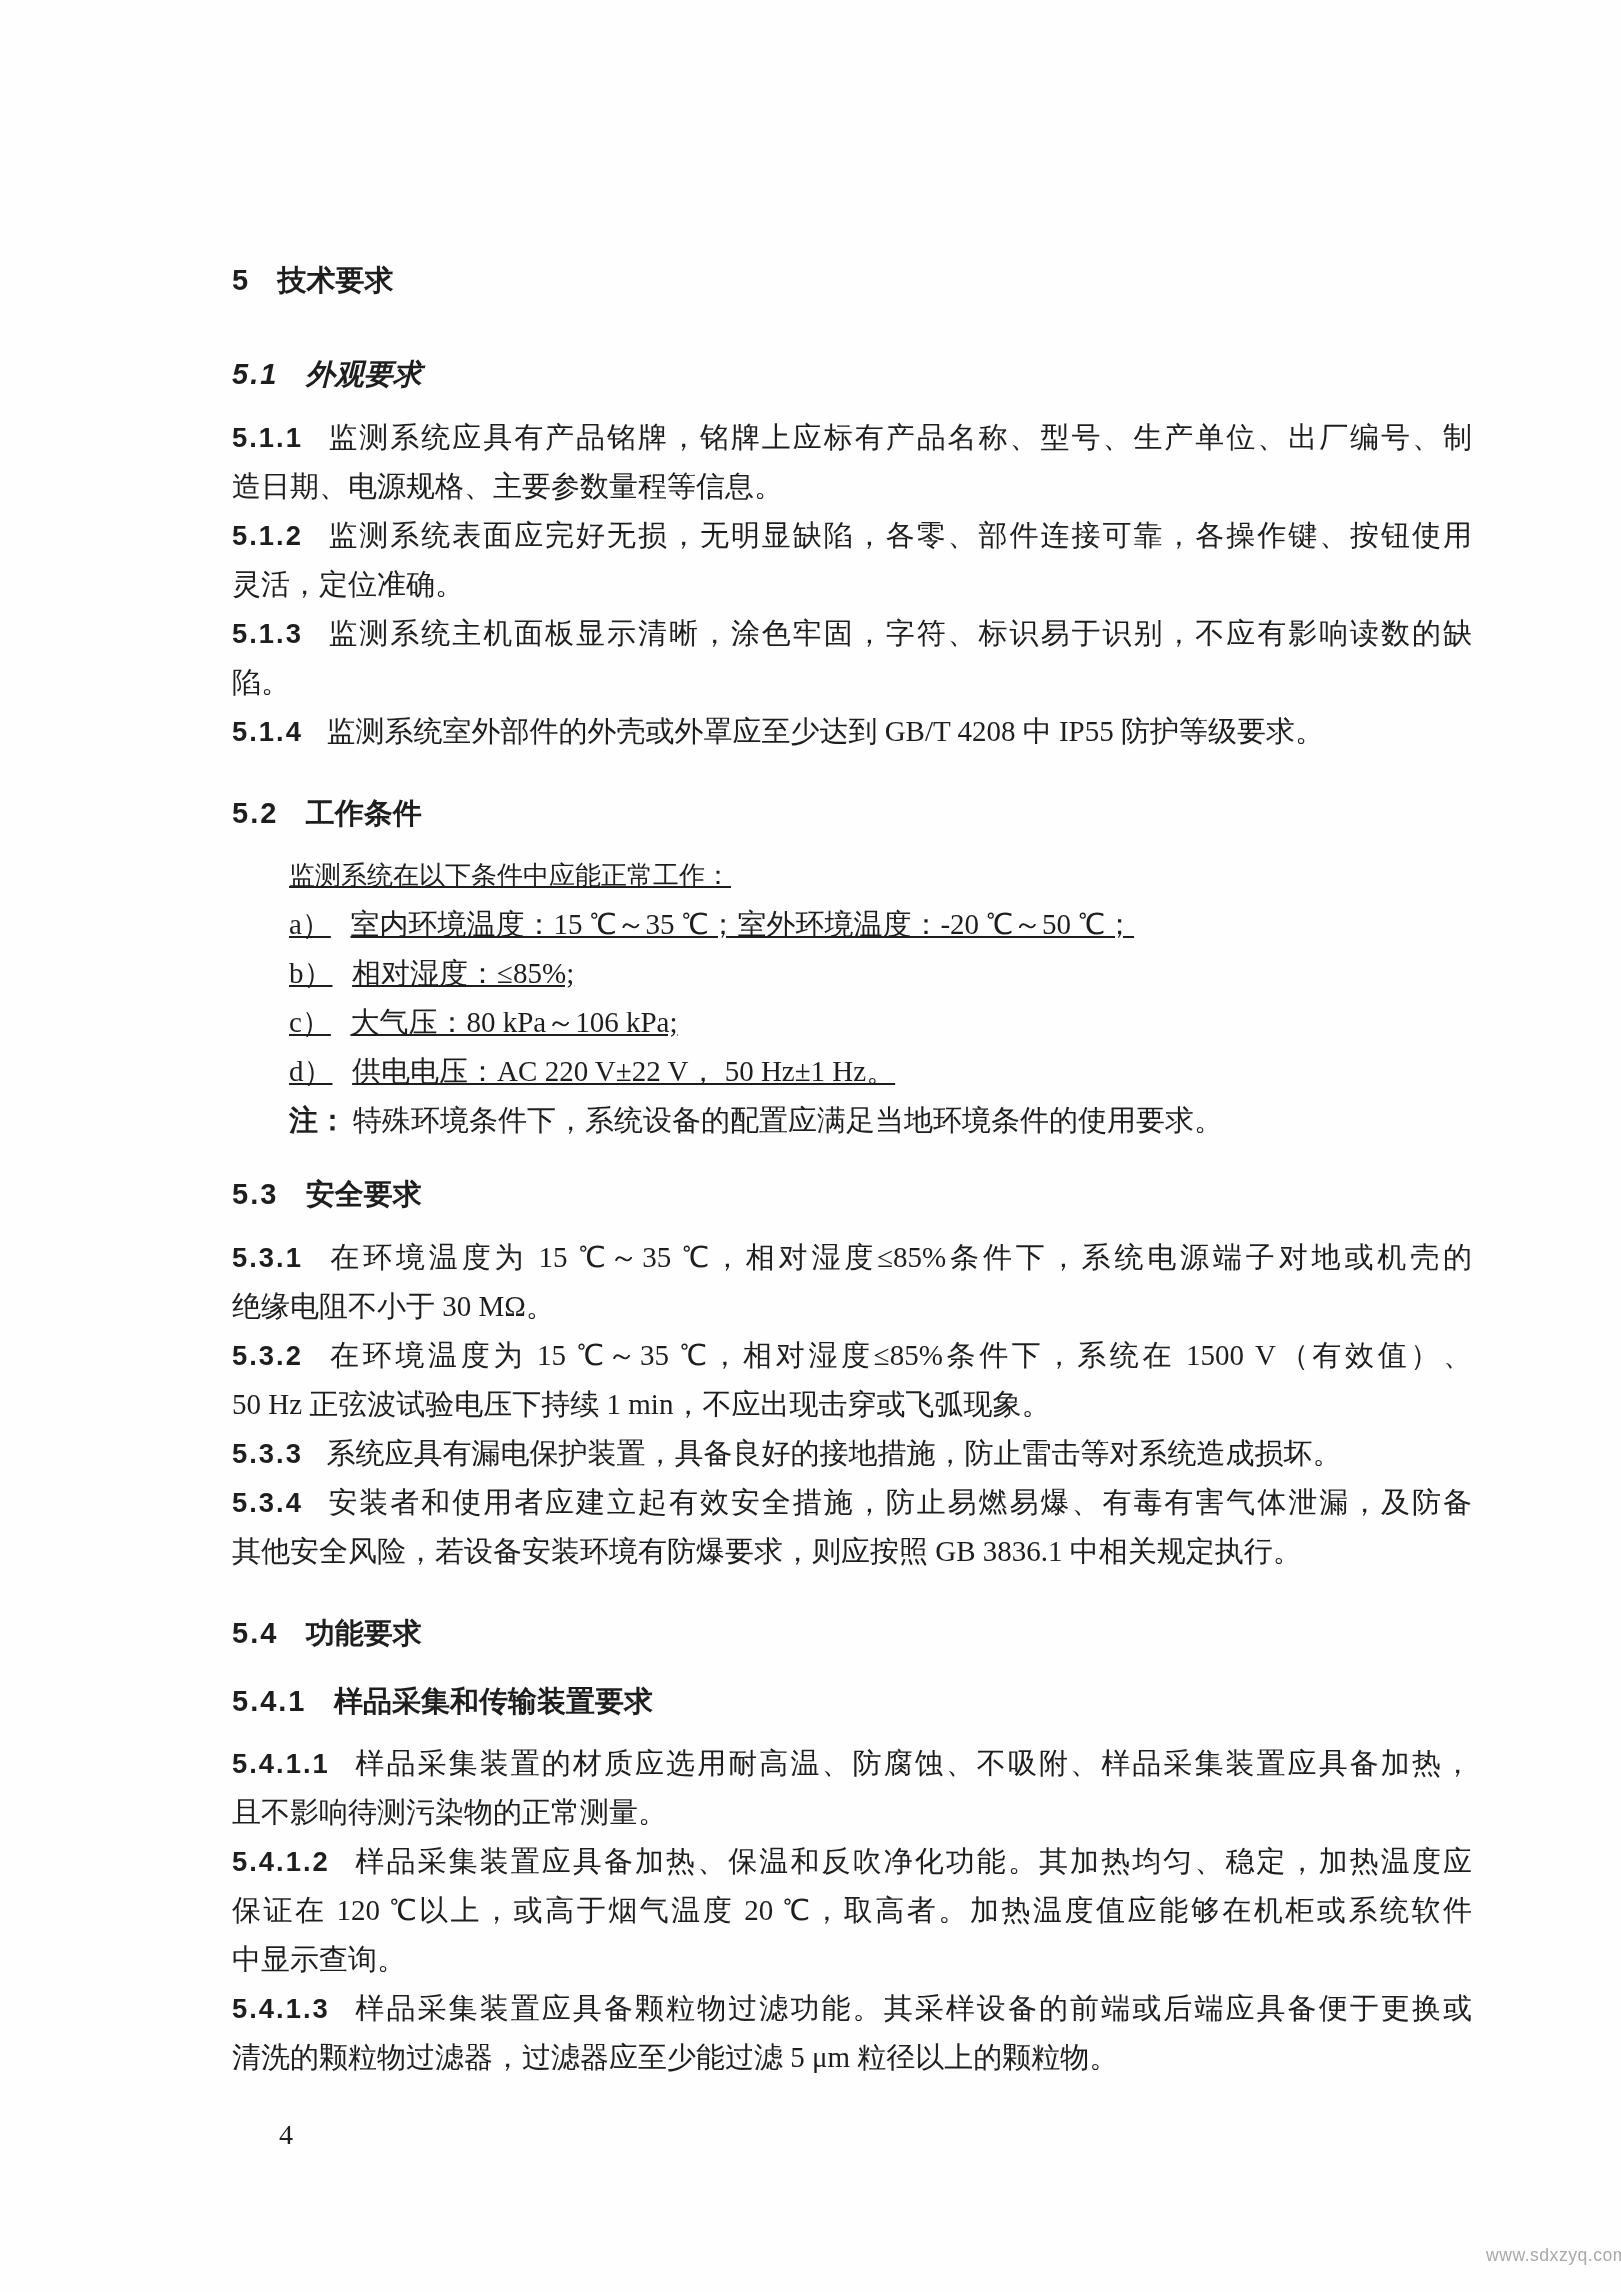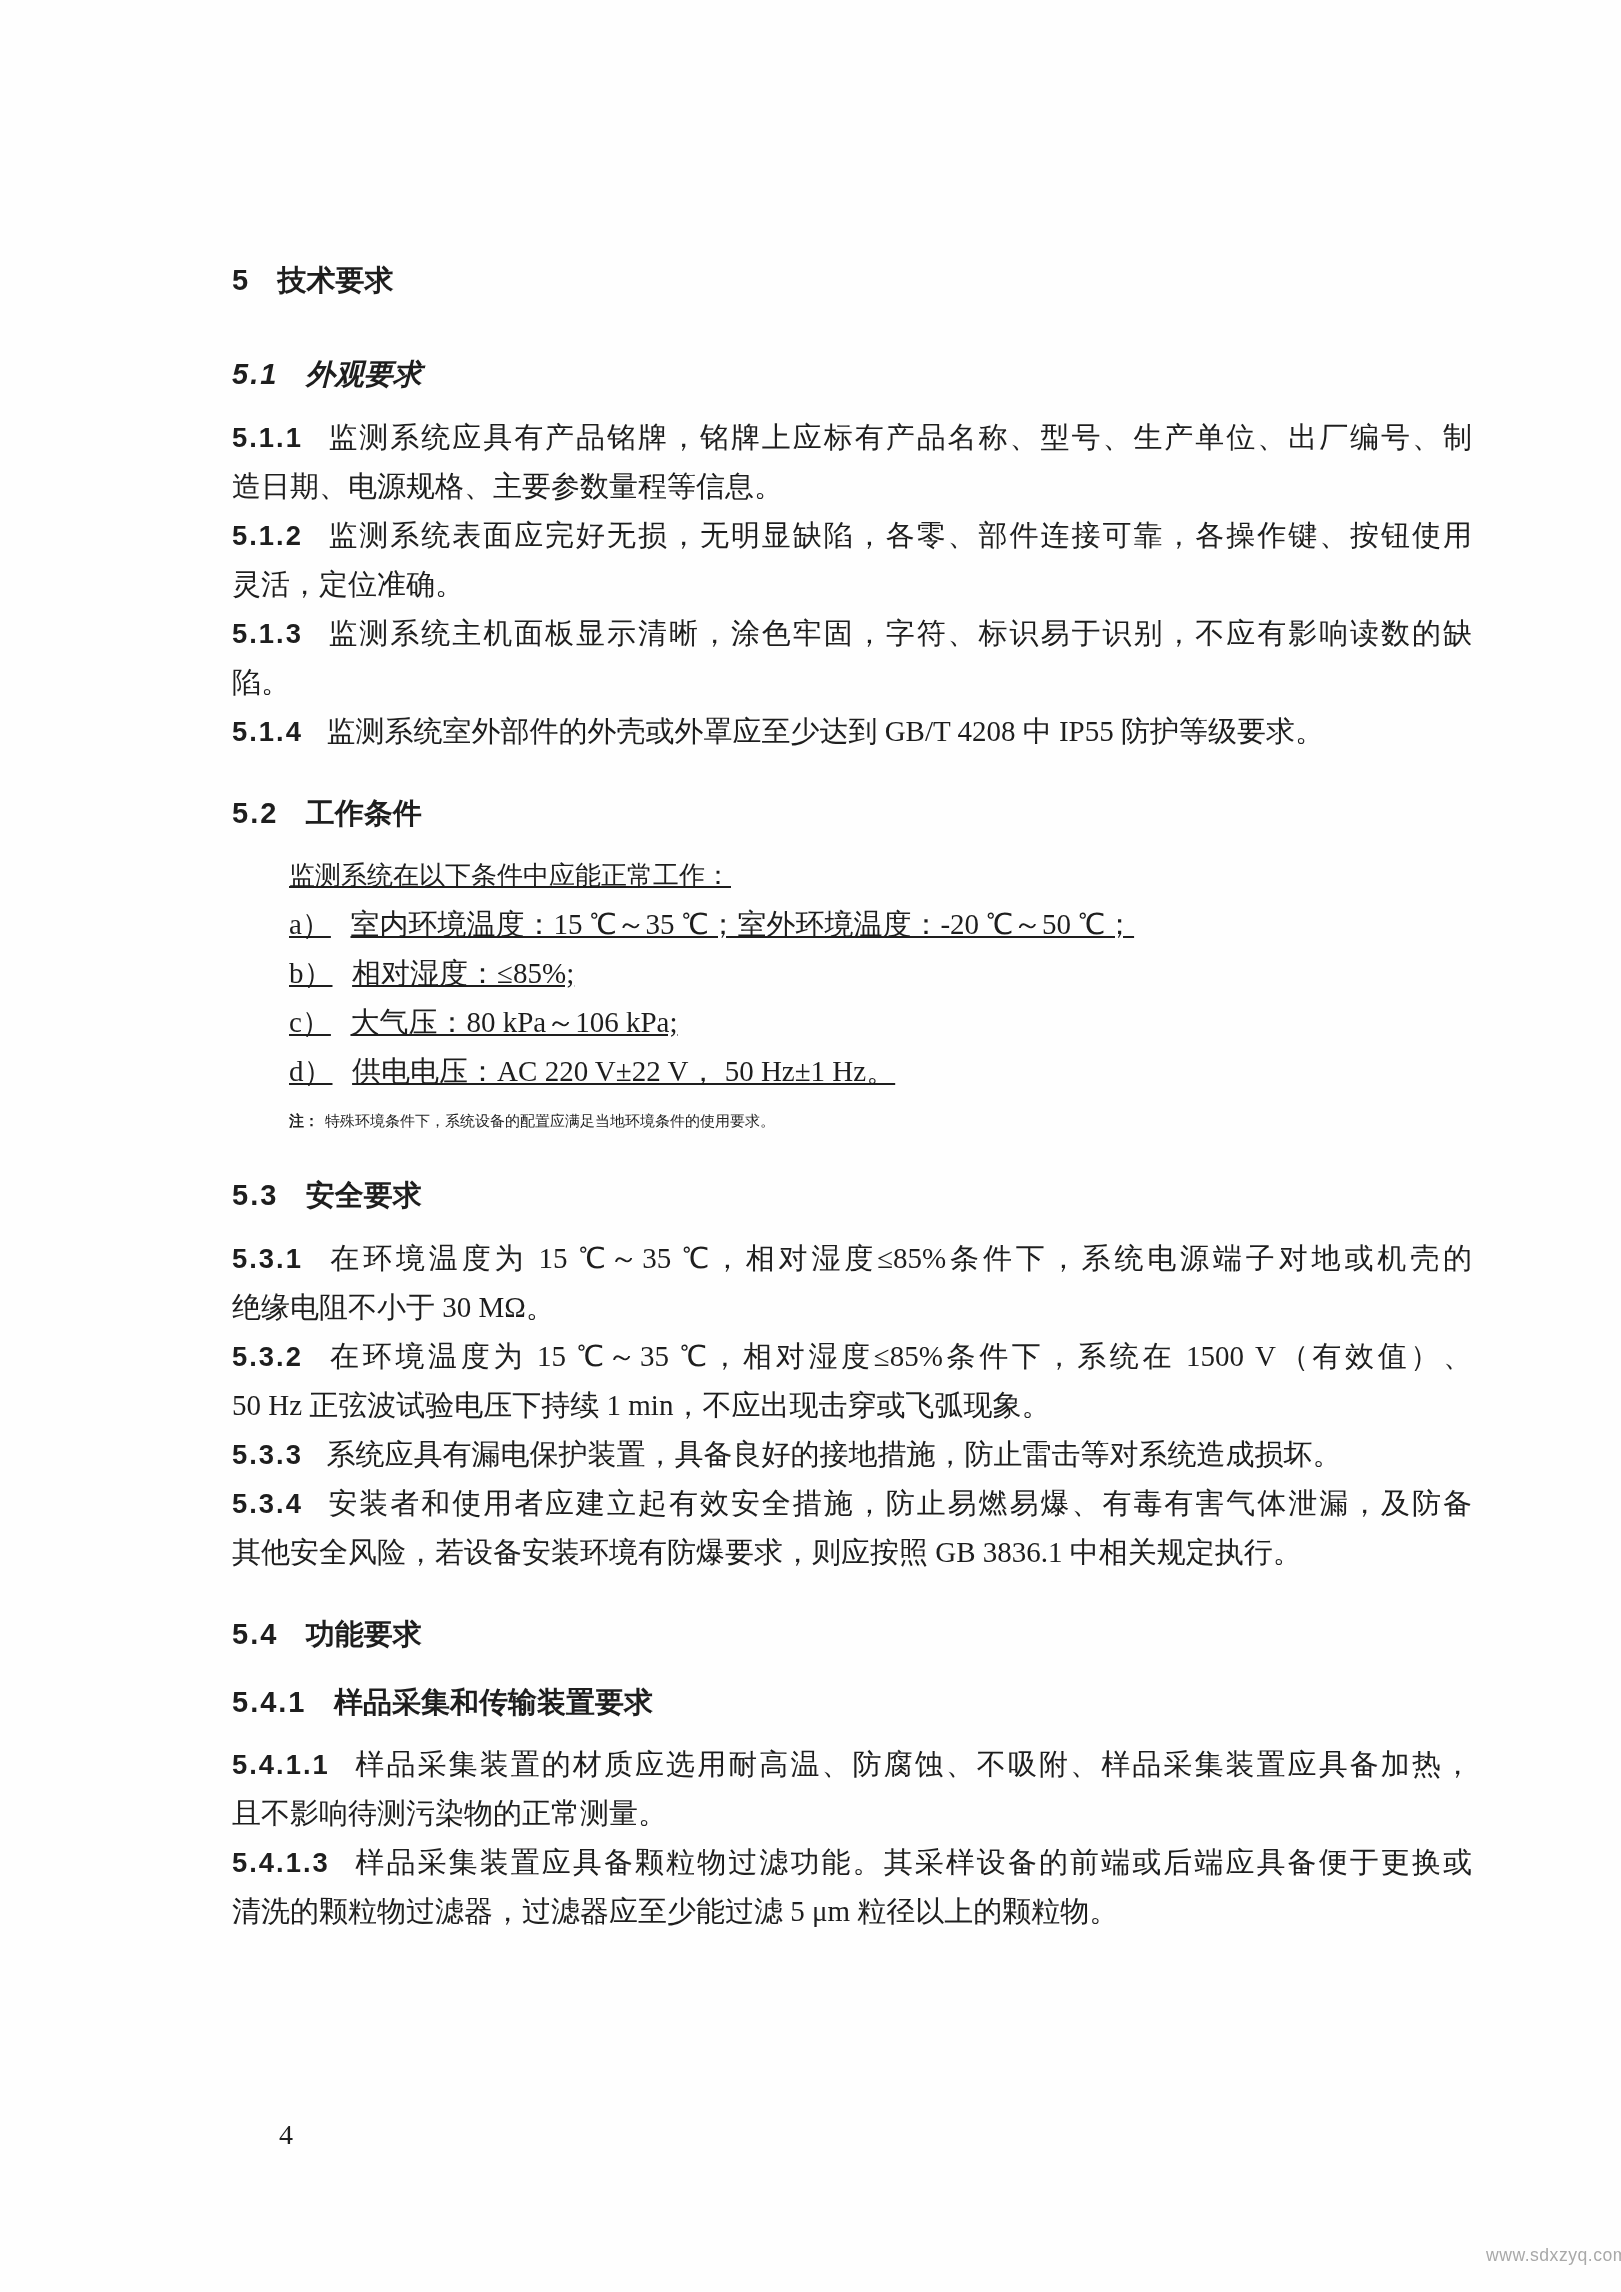--- a/index.html
+++ b/index.html
@@ -48,21 +48,21 @@
     font-size:27.4px;
     letter-spacing:2px;
     margin-right:23.5px;
   }
   
   .indent1{padding-left:57px;}
   .cond-intro{font-size:26px;line-height:49px;text-decoration:underline;}
   .cond-item{font-size:29px;line-height:49px;text-decoration:underline;}
   .cond-item .marker{margin-right:19.6px;}
   .note-line{
-    font-size:15px;
+    font-size:29px;
     line-height:33px;
     margin-top:7.8px;
     padding-left:57px;
   }
   .note-label{
     font-family:"Liberation Sans", sans-serif;
     font-weight:bold;
     margin-right:5.9px;
   }
   .page-number{
@@ -165,20 +165,25 @@
 
     <div class="h4">
       <span class="hnum">5.4.1</span><span>样品采集和传输装置要求</span>
     </div>
 
     <div class="para">
       <div class="line"><span class="cnum">5.4.1.1</span><span>样品采集装置的材质应选用耐高温、防腐蚀、不吸附、样品采集装置应具备加热，</span></div>
       <div class="line last">且不影响待测污染物的正常测量。</div>
     </div>
 
+    <div class="para">
+      <div class="line"><span class="cnum">5.4.1.2</span><span>样品采集装置应具备加热、保温和反吹净化功能。其加热均匀、稳定，加热温度应</span></div>
+      <div class="line">保证在 120 ℃以上，或高于烟气温度 20 ℃，取高者。加热温度值应能够在机柜或系统软件</div>
+      <div class="line last">中显示查询。</div>
+    </div>
 
     <div class="para">
       <div class="line"><span class="cnum">5.4.1.3</span><span>样品采集装置应具备颗粒物过滤功能。其采样设备的前端或后端应具备便于更换或</span></div>
       <div class="line last">清洗的颗粒物过滤器，过滤器应至少能过滤 5 μm 粒径以上的颗粒物。</div>
     </div>
 
   </div>
 
   <div class="page-number">4</div>
   <div class="watermark">www.sdxzyq.com</div>

